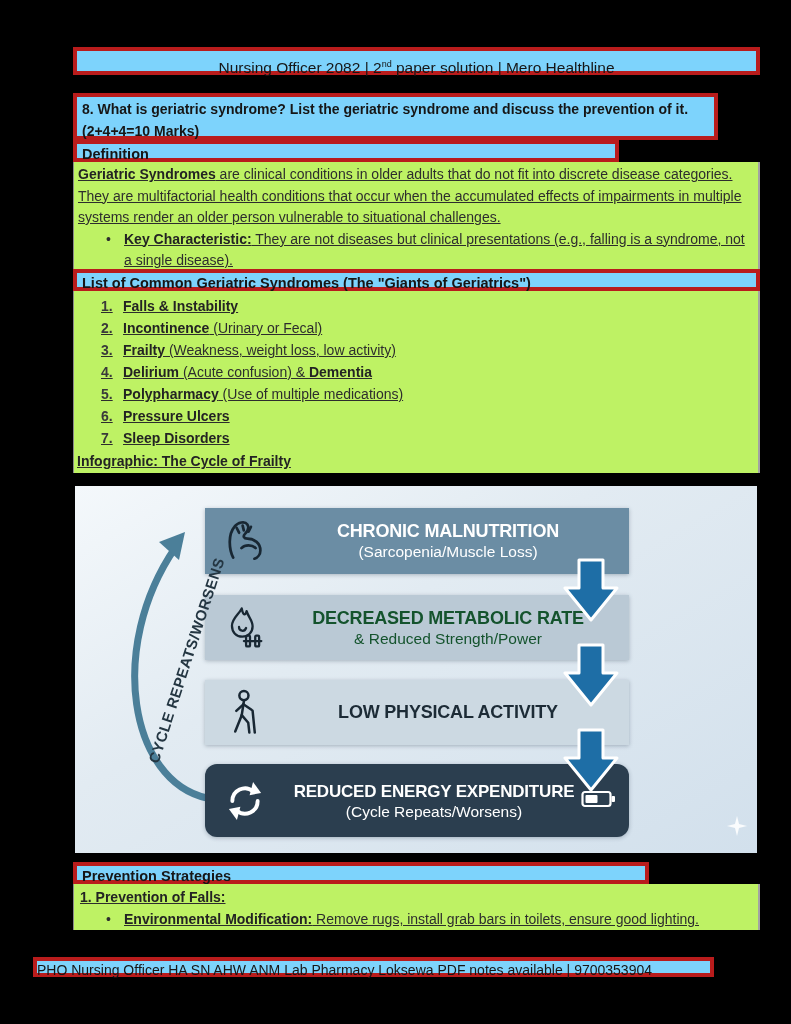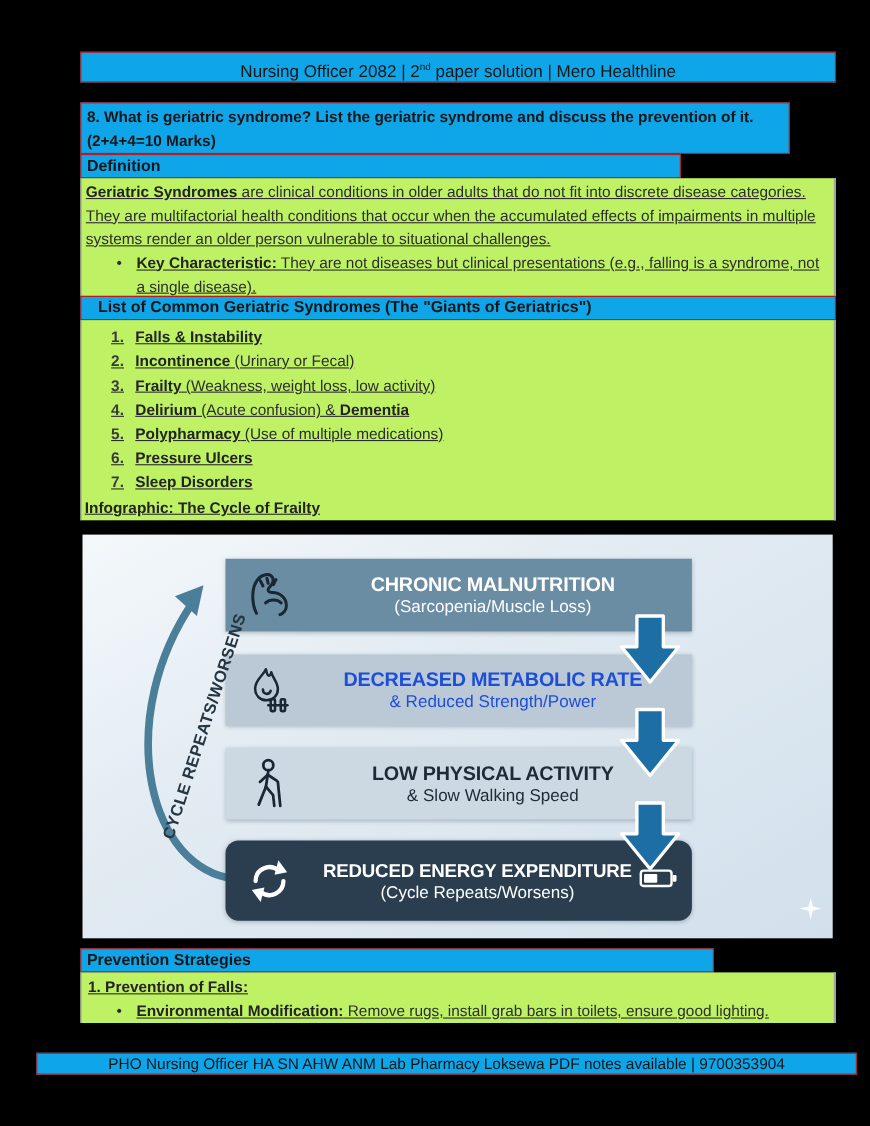--- a/index.html
+++ b/index.html
@@ -1,32 +1,32 @@
 <!DOCTYPE html>
 <html><head>
 <meta charset="utf-8">
 <style>
   html,body{margin:0;padding:0;background:#000;}
   .canvas{position:relative;width:791px;height:1024px;background:#000;overflow:hidden;
           font-family:"Liberation Sans",sans-serif;}
   .abs{position:absolute;box-sizing:border-box;}
   
-  .gbar{background:#0ea5e9;border:1px solid #b91c1c;color:#161616;}
+  .gbar{background:#7dd3fc;border:4px solid #b91c1c;color:#161616;}
   .bar-header{left:73px;top:47px;width:687px;height:28px;text-align:center;
               font-size:15.5px;line-height:26px;}
   .bar-header sup{font-size:9px;}
   .box-question{left:73px;top:93px;width:645px;height:47px;padding:1px 5px 0 5px;
                 font-weight:bold;font-size:14px;line-height:22px;}
   .bar-definition{left:73px;top:140px;width:546px;height:22px;padding-left:5px;
                   font-weight:bold;font-size:14.5px;line-height:20px;}
-  .bar-list{left:73px;top:269px;width:687px;height:22px;padding-left:15px;
+  .bar-list{left:73px;top:269px;width:687px;height:22px;padding-left:5px;
             font-weight:bold;font-size:14.5px;line-height:20px;}
   .bar-prevention{left:73px;top:862px;width:576px;height:22px;padding-left:5px;
                   font-weight:bold;font-size:14.5px;line-height:20px;}
-  .bar-footer{left:33px;top:957px;width:746px;height:20px;text-align:center;
+  .bar-footer{left:33px;top:957px;width:681px;height:20px;text-align:left;
               font-size:14px;line-height:18px;}
   
   .white{background:#bef264;color:#2d2d2d;border-left:1px solid #8a8a8a;border-right:2px solid #a3a3a3;text-decoration:underline;}
   .white-a{left:73px;top:162px;width:687px;height:107px;padding:2px 5px 0 4px;
            font-size:14px;line-height:21.5px;overflow:hidden;}
   .white-b{left:73px;top:291px;width:687px;height:182px;padding-top:4px;
            font-size:14px;line-height:22px;overflow:hidden;}
   .white-c{left:73px;top:884px;width:687px;height:46px;padding:2px 5px 0 4px;
            font-size:14px;line-height:22px;overflow:hidden;}
   .b{font-weight:bold;color:#232323;}
@@ -35,21 +35,21 @@
   .li{display:flex;}
   .num{flex:0 0 22px;margin-left:27px;font-weight:bold;color:#3a3a3a;}
   .info-label{font-weight:bold;color:#232323;margin-left:3px;margin-top:1px;}
   .p-sub{margin-left:2px;font-weight:bold;color:#232323;}
   
   .infographic{left:75px;top:486px;width:682px;height:367px;overflow:hidden;
                background:linear-gradient(150deg,#f4f8fb 0%,#e2ebf2 40%,#d2e0ec 100%);}
   .ig-box{position:absolute;left:130px;width:424px;border-radius:0;display:flex;
           align-items:center;box-shadow:0 1px 4px rgba(30,50,70,.30);z-index:2;}
   .ig1{top:22px;height:66px;background:#6b8da4;color:#fff;}
-  .ig2{top:109px;height:65px;background:#bac9d5;color:#1d4ed8;}
+  .ig2{top:109px;height:65px;background:#bac9d5;color:#14532d;}
   .ig3{top:194px;height:65px;background:#ccd9e2;color:#1c2b36;}
   .ig4{top:278px;height:73px;background:#2b3e4f;color:#fff;border-radius:12px;}
   .ig-icon{flex:0 0 80px;display:flex;justify-content:center;align-items:center;}
   .ig-text{flex:1;text-align:center;padding-right:18px;}
   .ig4 .ig-text{padding-right:46px;}
   .ig-title{font-weight:bold;font-size:18px;line-height:21px;letter-spacing:-0.2px;}
   .ig4 .ig-title{font-size:17px;}
   .ig-sub{font-size:15.5px;line-height:19px;}
   .ig-arrow{position:absolute;left:488px;width:56px;height:64px;z-index:4;}
   .arr1{top:72px;}.arr2{top:157px;}.arr3{top:242px;}
@@ -170,21 +170,20 @@
           <path d="M19 12 L17 25"></path>
           <path d="M17 25 L11 40"></path>
           <path d="M17 25 L23 32 L24 41"></path>
           <path d="M18.5 15 L12 21"></path>
           <path d="M18.5 15 L26 20"></path>
           <path d="M27 21 L29 41"></path>
         </svg>
       </div>
       <div class="ig-text">
         <div class="ig-title">LOW PHYSICAL ACTIVITY</div>
-        <div class="ig-sub">&amp; Slow Walking Speed</div>
       </div>
     </div>
 
     <div class="ig-box ig4">
       <div class="ig-icon">
         <svg width="46" height="46" viewBox="0 0 40 40" fill="none" stroke="#ffffff" stroke-width="3.4" stroke-linecap="round">
           <path d="M9 20 A11 11 0 0 1 27 11.5"></path>
           <polygon points="27,3.5 34,13 24,15" fill="#ffffff" stroke="none"></polygon>
           <path d="M31 20 A11 11 0 0 1 13 28.5"></path>
           <polygon points="13,36.5 6,27 16,25" fill="#ffffff" stroke="none"></polygon>

